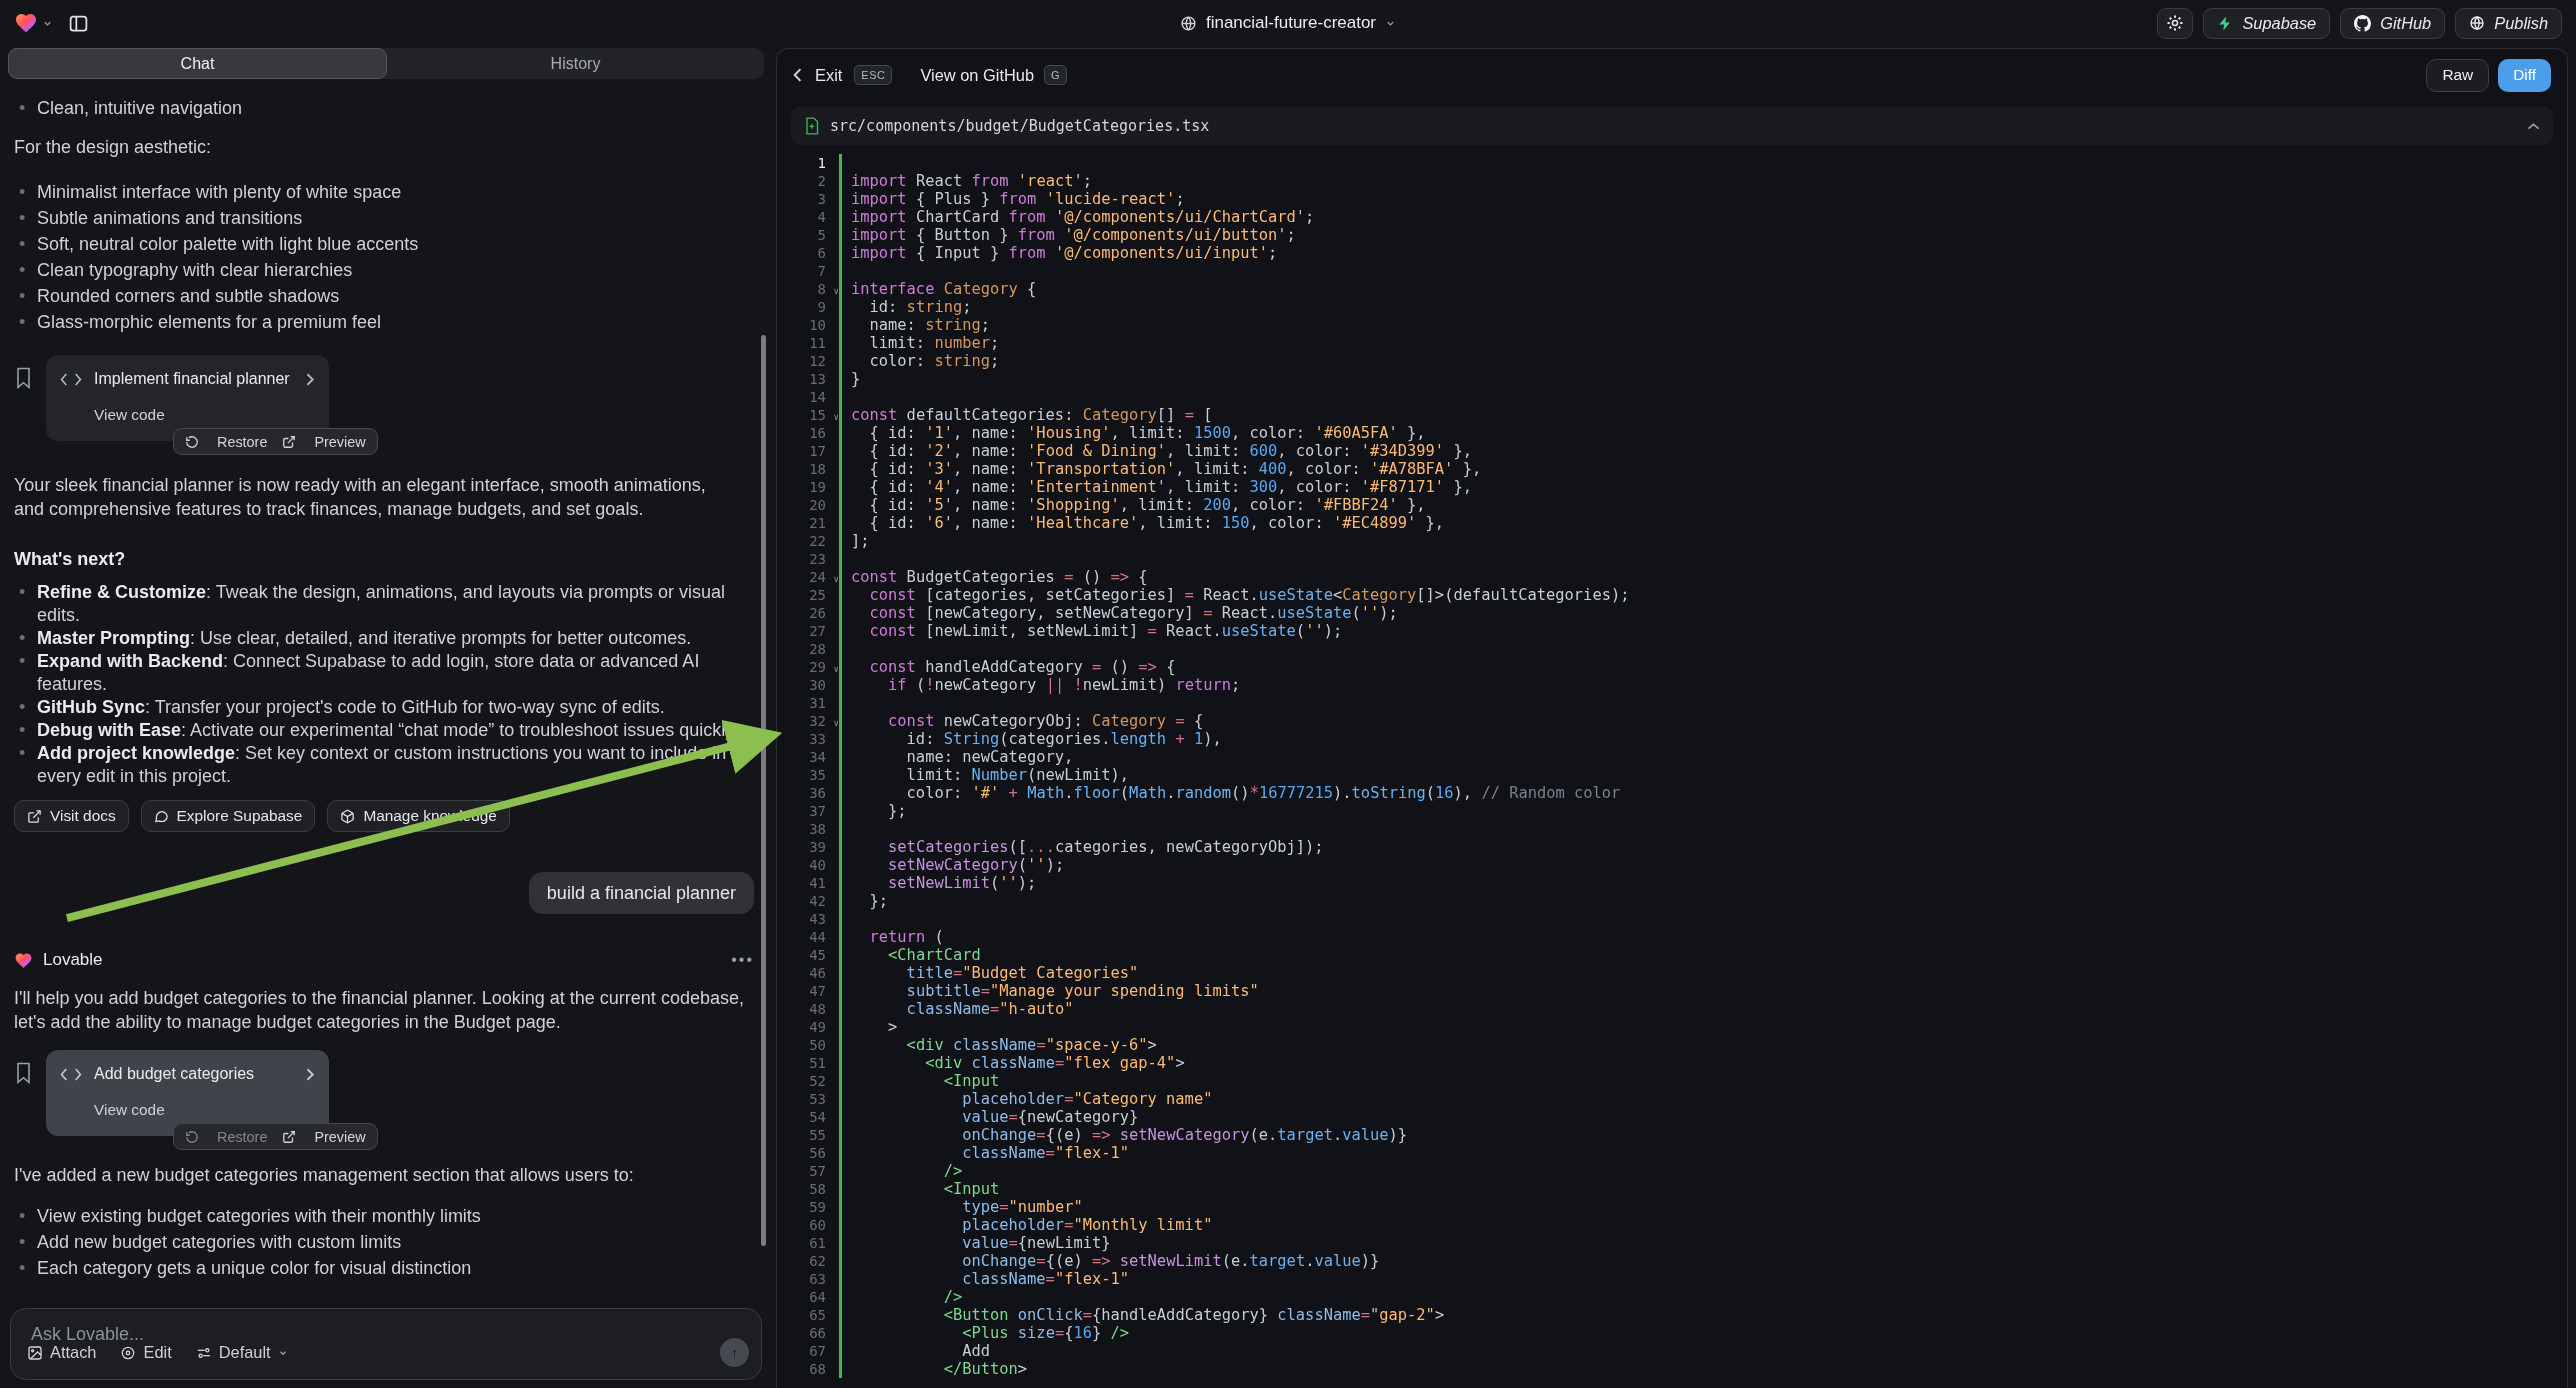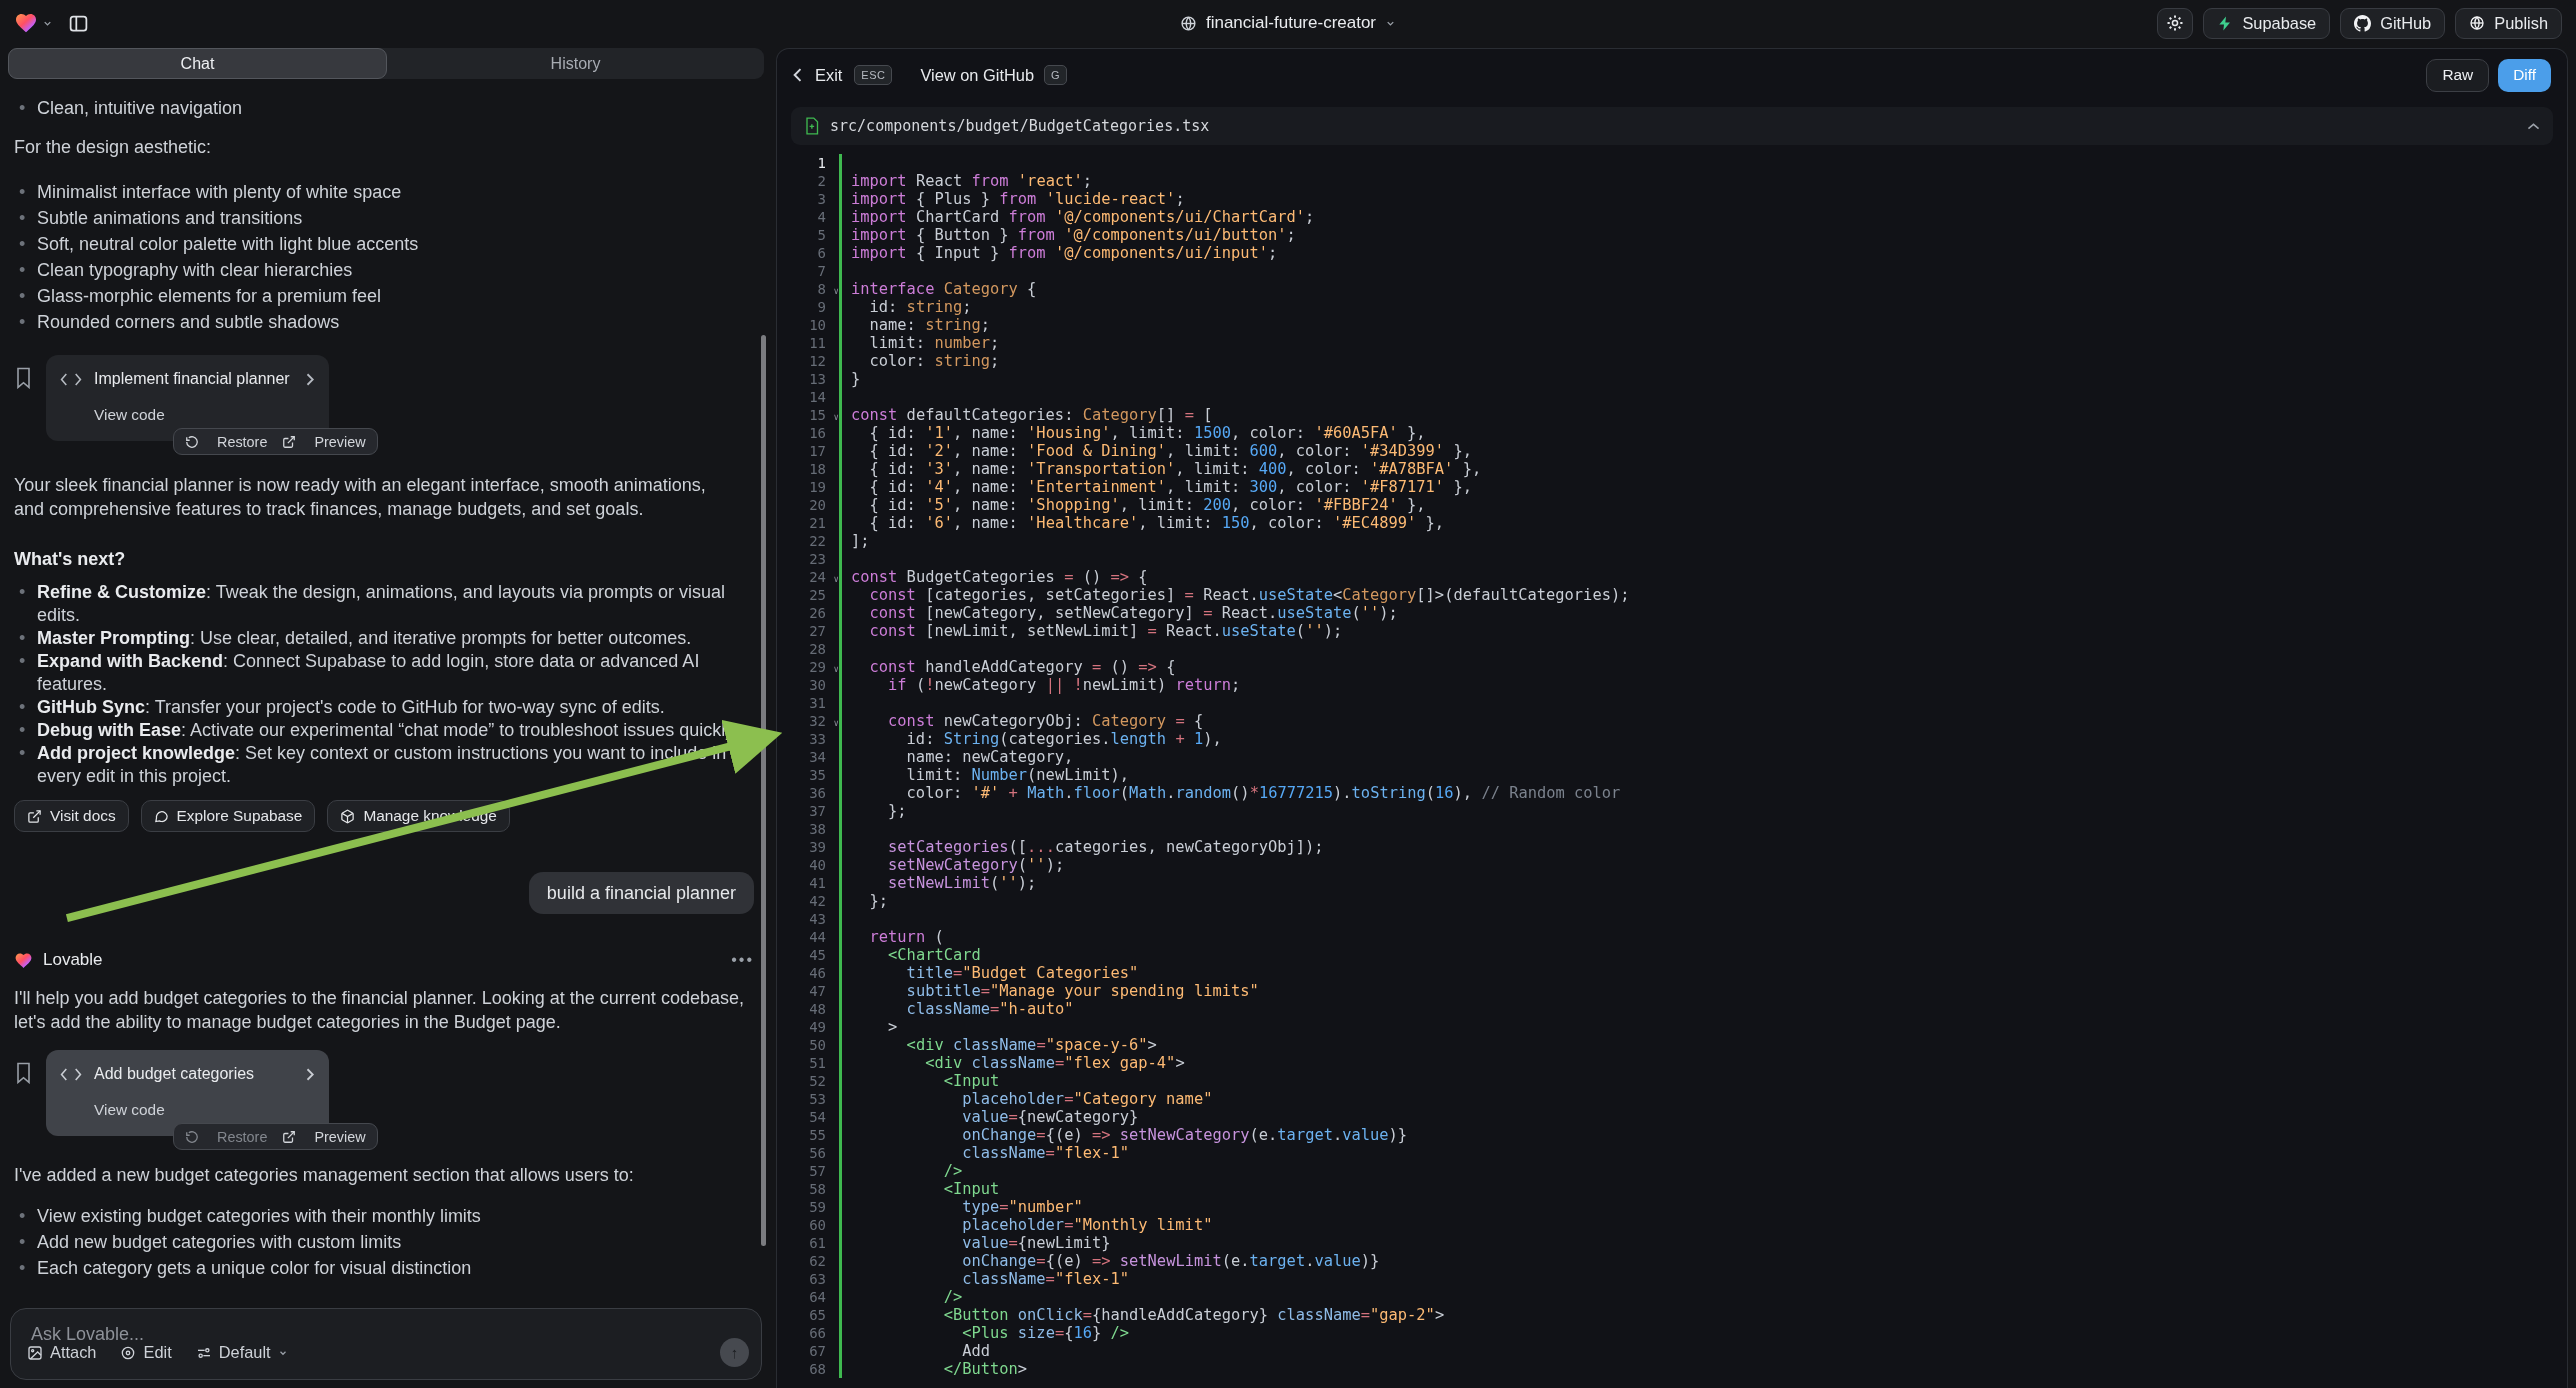--- a/index.html
+++ b/index.html
@@ -17,21 +17,21 @@
     display:flex; align-items:center; padding:0 14px; }
   .topbar-left{ display:flex; align-items:center; gap:8px; }
   .logo-btn{ display:flex; align-items:center; gap:4px; cursor:pointer; }
   .icon-btn{ display:flex; align-items:center; justify-content:center; border-radius:8px; }
   .panel-toggle{ width:34px; height:30px; }
   .topbar-center{ position:absolute; left:50%; transform:translateX(-50%);
     display:flex; align-items:center; gap:9px; font-size:17px; color:#e9ebee; }
   .topbar-right{ margin-left:auto; display:flex; align-items:center; gap:10px; }
   .pill-btn{ display:flex; align-items:center; gap:9px; height:31px; padding:0 13px;
     background:#1f2125; border:1px solid #383b41; border-radius:9px;
-    font-size:16.4px; color:#e9ebee; }
+    font-size:16.4px; color:#e9ebee;font-style:italic; }
   .gear-btn{ width:36px; height:31px; background:#1f2125; border:1px solid #383b41; border-radius:9px; }
 
   
   .chat-panel{ position:absolute; top:48px; left:0; width:772px; bottom:0; }
   .tabs{ margin:0 8px; height:31px; display:flex; background:#222428; border-radius:9px; }
   .tab{ flex:1; display:flex; align-items:center; justify-content:center;
     font-size:16px; color:#a8acb3; border-radius:9px; }
   .tab.active{ background:#37393e; border:1px solid #53565c; color:#eef0f3; }
   .chat-scroll{ position:absolute; top:39px; left:0; right:0; bottom:106px;
     padding:8px 14px 0; overflow:hidden; font-size:18px; line-height:24px; color:#ced2d8; }
@@ -234,22 +234,22 @@
     <ul>
       <li class="bullet">Clean, intuitive navigation</li>
     </ul>
     <div class="design-heading">For the design aesthetic:</div>
     <ul class="design-list">
 
     <li class="bullet">Minimalist interface with plenty of white space</li>
         <li class="bullet">Subtle animations and transitions</li>
         <li class="bullet">Soft, neutral color palette with light blue accents</li>
         <li class="bullet">Clean typography with clear hierarchies</li>
+        <li class="bullet">Rounded corners and subtle shadows</li>
         <li class="bullet">Glass-morphic elements for a premium feel</li>
-        <li class="bullet">Rounded corners and subtle shadows</li>
       </ul>
 
     <div class="card-row">
       <span class="bookmark">
         <svg width="19" height="22" viewBox="0 0 24 28" fill="none" stroke="#9aa0a8" stroke-width="2">
             <path d="M5 2h14v24l-7-6-7 6z"></path>
           </svg>
       </span>
       <div class="version-card">
         <div class="vc-title-row">

